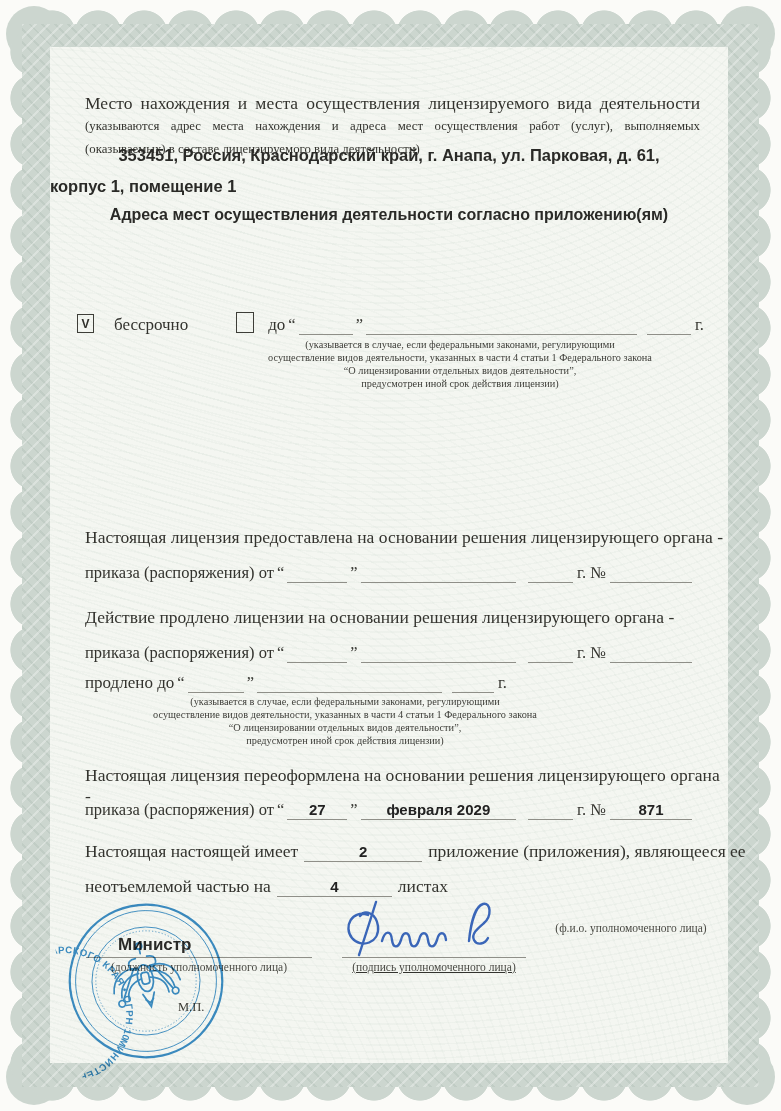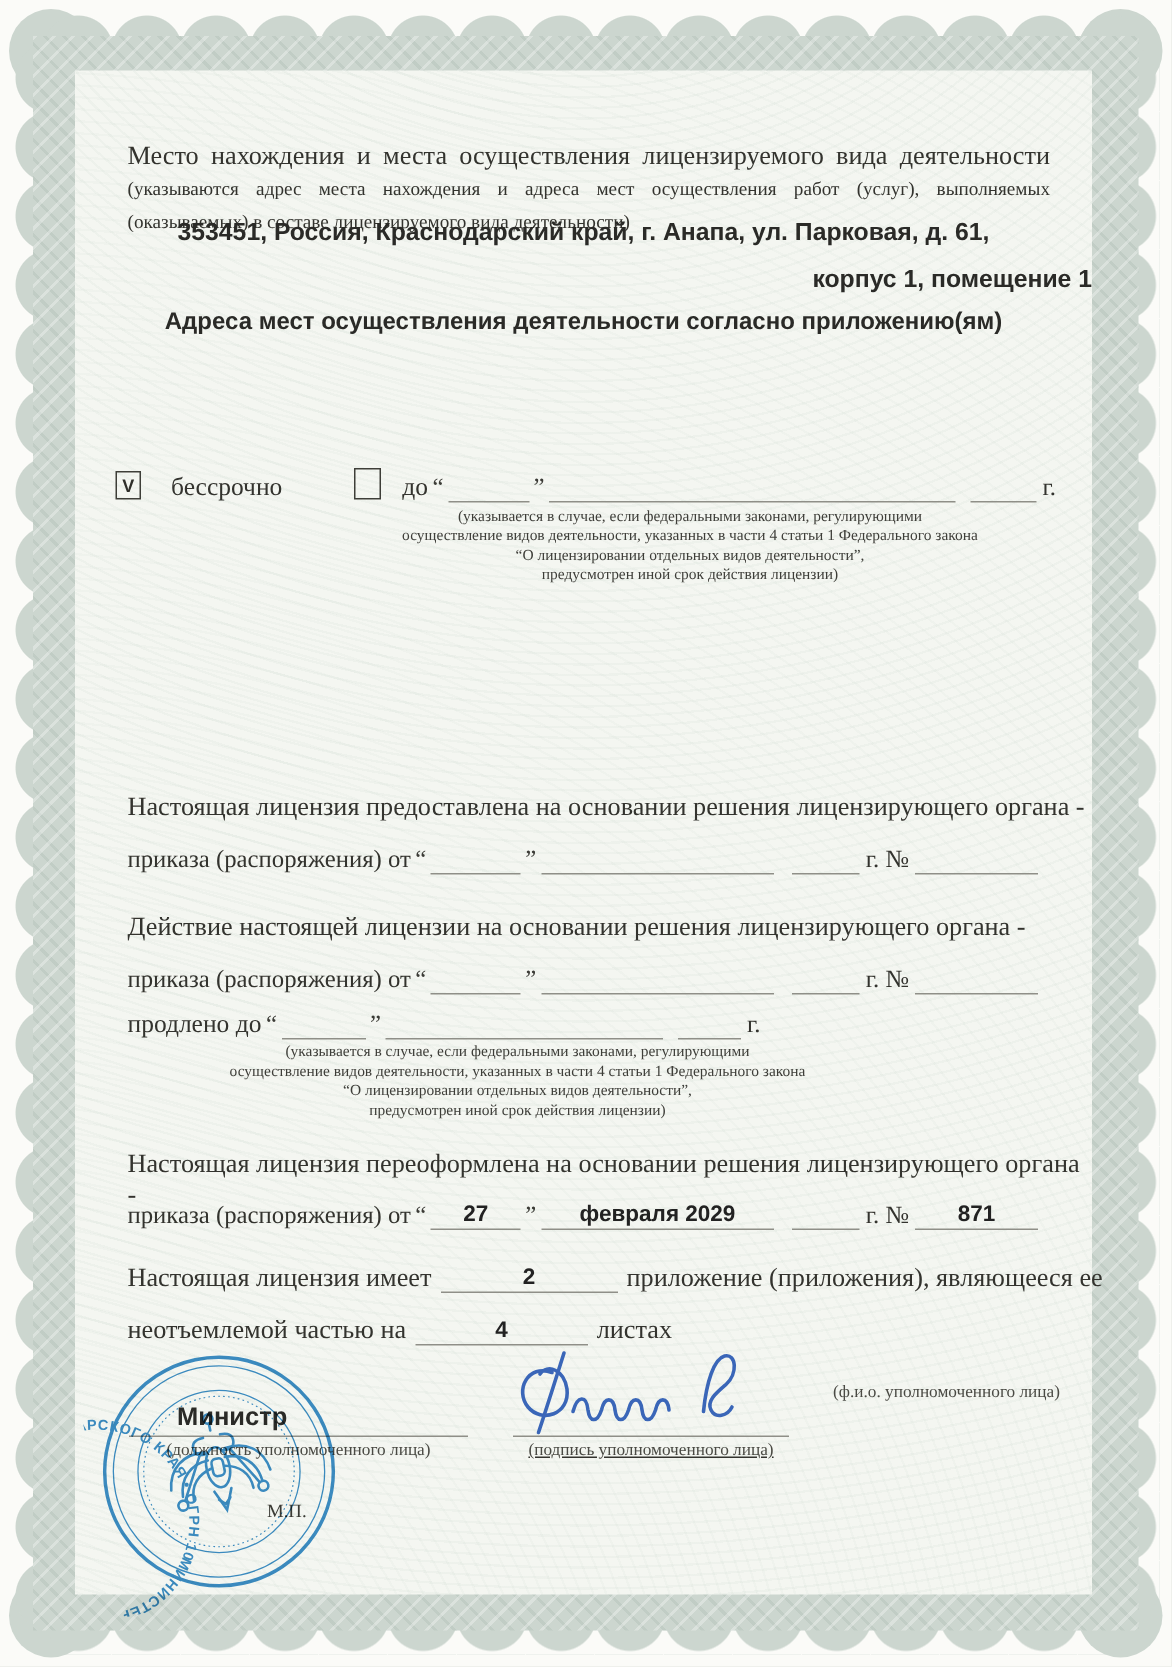--- a/index.html
+++ b/index.html
@@ -70,21 +70,21 @@
   <div class="sc sc-right"></div>
   <div class="band"></div>
 
   <div class="paper">
 
     <div class="abs" style="left:35px; right:28px; top:46px; text-align:justify; line-height:21px;">
       <span class="serif-big">Место нахождения и места осуществления лицензируемого вида деятельности </span><span class="note">(указываются адрес места нахождения и адреса мест осуществления работ (услуг), выполняемых (оказываемых) в составе лицензируемого вида деятельности)</span>
     </div>
 
     <div class="abs boldsans" style="left:0; right:0; top:99px; text-align:center; font-size:16.5px;">353451, Россия, Краснодарский край, г. Анапа, ул. Парковая, д. 61,</div>
-    <div class="abs boldsans" style="left:0; right:0; top:130px; text-align:right; font-size:16.5px;margin-left:23px;">корпус 1, помещение 1</div>
+    <div class="abs boldsans" style="left:0; right:0; top:130px; text-align:left; font-size:16.5px;">корпус 1, помещение 1</div>
     <div class="abs boldsans" style="left:0; right:0; top:159px; text-align:center; font-size:16px;">Адреса мест осуществления деятельности согласно приложению(ям)</div>
 
     <div class="row" style="left:27px; top:265px; right:24px;">
       <span class="cb" style="margin-bottom:2px;">
           <span>V</span>
         </span>
       <span style="margin-left:20px; font-size:17px;">бессрочно</span>
       <span class="cb" style="margin-left:48px; margin-bottom:2px; width:16px; height:19px;"></span>
       <span style="margin-left:14px; font-size:17px;">до</span>
       <span class="q">“</span>
@@ -109,21 +109,21 @@
       <span class="q">“</span>
       <span class="u" style="width:60px;"></span>
       <span class="q">”</span>
       <span class="u" style="flex:1;"></span>
       <span style="width:12px;"></span>
       <span class="u" style="width:45px;"></span>
       <span style="margin:0 4px;">г. №</span>
       <span class="u" style="width:82px;"></span>
     </div>
 
-    <div class="abs serif-big" style="left:35px; top:560px;">Действие настоящей лицензии на основании решения лицензирующего органа -</div>
+    <div class="abs serif-big" style="left:35px; top:560px;">Действие продлено лицензии на основании решения лицензирующего органа -</div>
     <div class="row" style="left:35px; right:36px; top:594px;">
       <span>приказа (распоряжения) от</span>
       <span class="q">“</span>
       <span class="u" style="width:60px;"></span>
       <span class="q">”</span>
       <span class="u" style="flex:1;"></span>
       <span style="width:12px;"></span>
       <span class="u" style="width:45px;"></span>
       <span style="margin:0 4px;">г. №</span>
       <span class="u" style="width:82px;"></span>
@@ -158,21 +158,21 @@
         </span>
       <span style="width:12px;"></span>
       <span class="u" style="width:45px;"></span>
       <span style="margin:0 4px;">г. №</span>
       <span class="u" style="width:82px;">
           <span class="val">871</span>
         </span>
     </div>
 
     <div class="row" style="left:35px; top:793px;">
-      <span class="serif-big">Настоящая лицензия имеет</span>
+      <span class="serif-big">Настоящая настоящей имеет</span>
       <span class="u" style="width:118px; margin:0 6px;">
           <span class="val">2</span>
         </span>
       <span class="serif-big">приложение (приложения), являющееся ее</span>
     </div>
     <div class="row" style="left:35px; top:828px;">
       <span class="serif-big">неотъемлемой частью на</span>
       <span class="u" style="width:115px; margin:0 6px;">
           <span class="val">4</span>
         </span>

